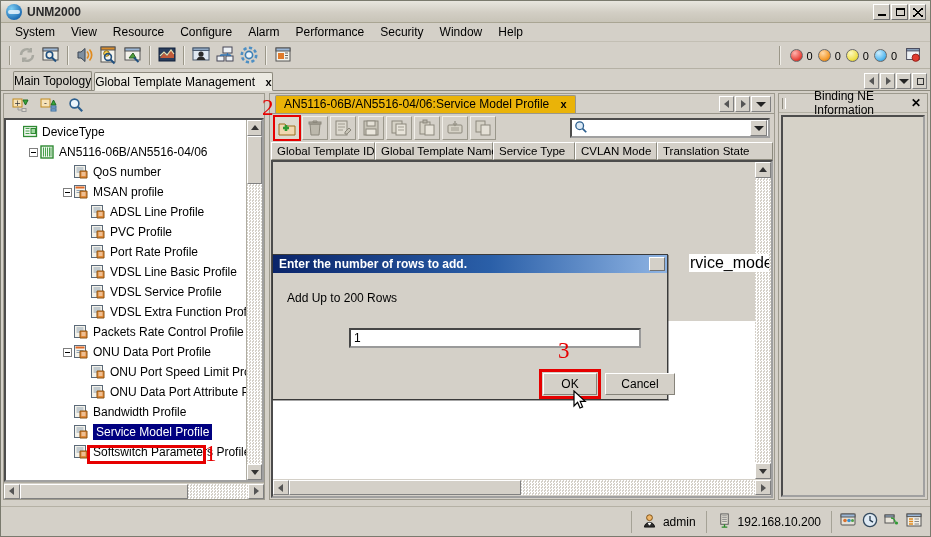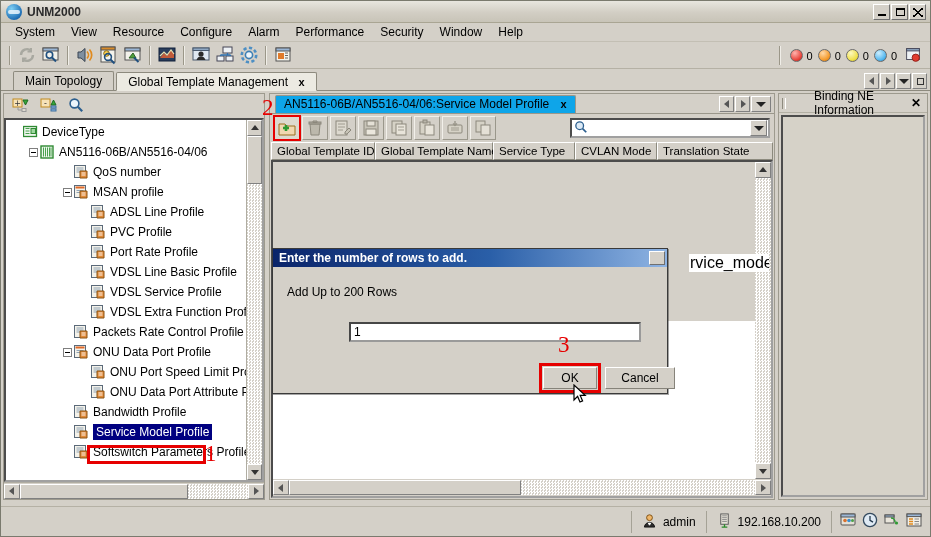--- a/index.html
+++ b/index.html
@@ -49,21 +49,21 @@
   .tbi { width:22px; height:22px; margin:0 1px; position:relative; }
   .tbi svg { display:block; }
   .alarmgrp { position:absolute; right:4px; top:2px; display:flex; align-items:center; height:23px; }
   .alarm { display:flex; align-items:center; margin-left:5px; }
   .dot { width:13px; height:13px; border-radius:50%; border:1px solid #6b6b6b; }
   .alarm span { margin-left:4px; font-size:11px; }
 
   
   .tabstrip { height:22px; background:#d4d0c8; display:flex; align-items:flex-end;
               padding-left:12px; position:relative; border-bottom:1px solid #8d8a7e; }
-  .tab { height:19px; line-height:18px; padding:0 11px; font-size:12px;
+  .tab { height:19px; line-height:18px; padding:0 0; font-size:12px;
          background:#d4d0c8; border:1px solid #8d8a7e; border-bottom:none;
          margin-right:2px; border-radius:2px 2px 0 0; }
   .tab.active { background:#eceae2; border-bottom:1px solid #eceae2; position:relative; top:1px; }
   .tab .x { margin-left:7px; font-weight:bold; font-size:11px; }
   .rtabs { position:absolute; right:3px; bottom:1px; display:flex; gap:1px; }
   .rbtn { width:15px; height:16px; background:#d4d0c8; border:1px solid #fff;
           border-right-color:#808080; border-bottom-color:#808080; position:relative; }
   .arw { position:absolute; left:50%; top:50%; width:0; height:0; }
   .arw-l { transform:translate(-60%,-50%); border-top:4px solid transparent; border-bottom:4px solid transparent; border-right:5px solid #555; }
   .arw-r { transform:translate(-40%,-50%); border-top:4px solid transparent; border-bottom:4px solid transparent; border-left:5px solid #555; }
@@ -107,21 +107,21 @@
       repeating-conic-gradient(#ffffff 0% 25%, #d4d0c8 0% 50%) 0 0/3px 3px; }
   .hthumb { height:15px; background:#d4d0c8; border:1px solid #fff;
             border-right-color:#808080; border-bottom-color:#808080; }
 
   
   .centerpane { flex:1; margin-left:4px; display:flex; flex-direction:column;
                 border:1px solid #9d9a8e; background:#d4d0c8; position:relative; }
   .inner-tabstrip { height:20px; display:flex; align-items:flex-end; padding-left:5px;
                     background:#d4d0c8; position:relative; border-bottom:1px solid #9a978b; }
   .inner-tab { height:18px; line-height:17px; padding:0 8px; font-size:12px;
-               background:#0ea5e9; border:1px solid #9a978b; border-bottom:none;
+               background:#eab308; border:1px solid #9a978b; border-bottom:none;
                border-radius:2px 2px 0 0; }
   .inner-tab .x { margin-left:8px; font-weight:bold; font-size:11px; }
   .inner-rtabs { position:absolute; right:3px; bottom:1px; display:flex; gap:1px; }
   .ctoolbar { height:28px; display:flex; align-items:center; padding:2px 4px; gap:2px;
               background:#d4d0c8; }
   .cbtn { width:26px; height:24px; background:#d4d0c8; border:1px solid #f2f0ea;
           border-right-color:#9a978b; border-bottom-color:#9a978b;
           display:flex; align-items:center; justify-content:center; }
   .cbtn.hl { outline:2px solid #e60000; outline-offset:-1px; background:#ddd9cf; }
   .searchbox { margin-left:auto; width:200px; height:20px; background:#fff;
@@ -160,21 +160,21 @@
   .statusbar { position:absolute; left:0; right:0; bottom:0; height:30px;
                background:#d4d0c8; border-top:1px solid #b5b1a5;
                display:flex; align-items:center; }
   .sb-left { flex:1; }
   .sb-cell { display:flex; align-items:center; height:22px; padding:0 10px;
              border-left:1px solid #a5a296; gap:6px; font-size:12px; }
   .sb-icons { display:flex; align-items:center; gap:6px; padding:0 8px;
               border-left:1px solid #a5a296; height:22px; }
 
   
-  .dlg { position:absolute; left:271px; top:247px; width:396px; height:146px;
+  .dlg { position:absolute; left:271px; top:253px; width:396px; height:146px;
          background:#d4d0c8; border:1px solid #3a3a3a;
          box-shadow:1px 1px 0 rgba(0,0,0,.35); z-index:50; }
   .dlg-title { height:18px; display:flex; align-items:center;
                background:linear-gradient(to right,#0a246a 0%,#2a5fa8 55%,#8fb4e3 100%);
                color:#fff; font-weight:bold; font-size:12px; padding:0 2px 0 6px; }
   .dlg-title span { flex:1; }
   .dlg-close { width:16px; height:14px; background:#d4d0c8; border:1px solid #fff;
                border-right-color:#707070; border-bottom-color:#707070; position:relative; }
   .dlg-body { position:relative; height:128px; }
   .dlg-msg { position:absolute; left:14px; top:18px; font-size:12px; }

